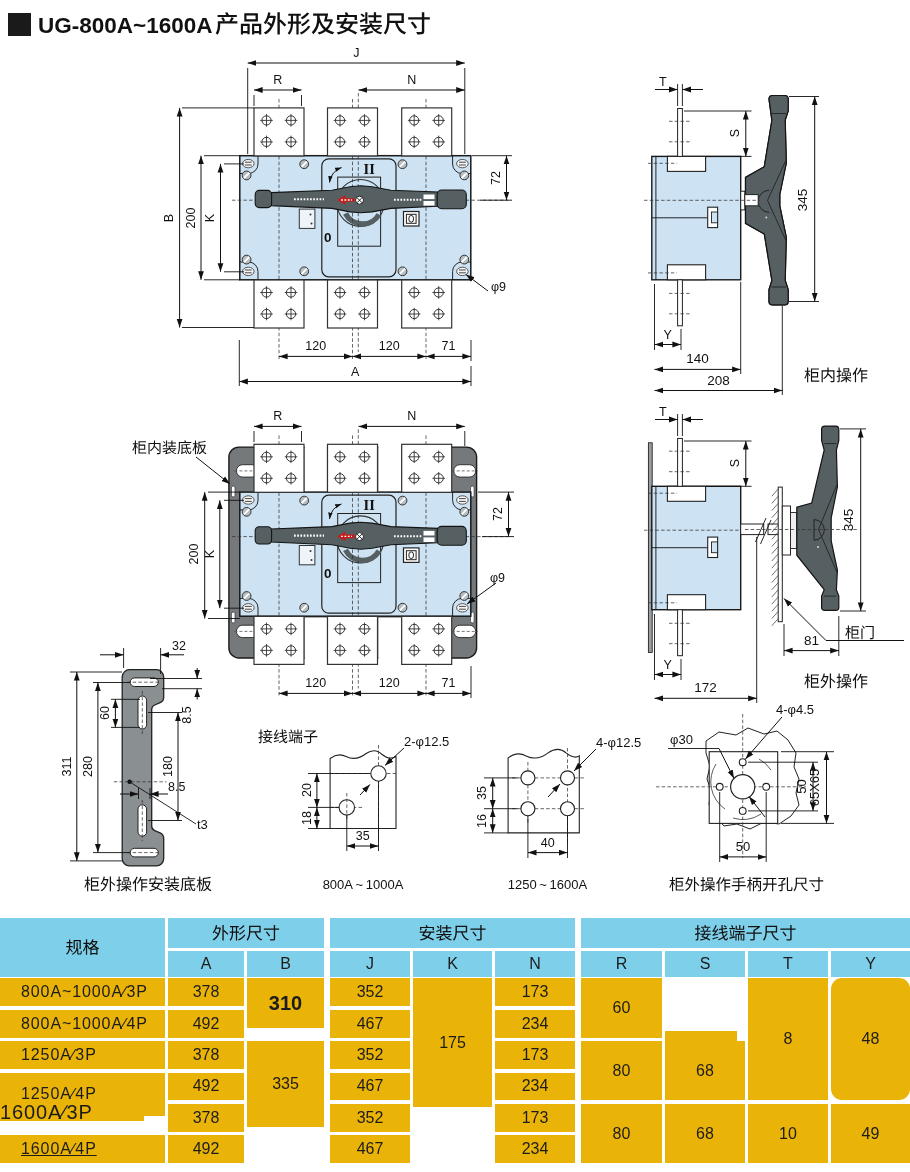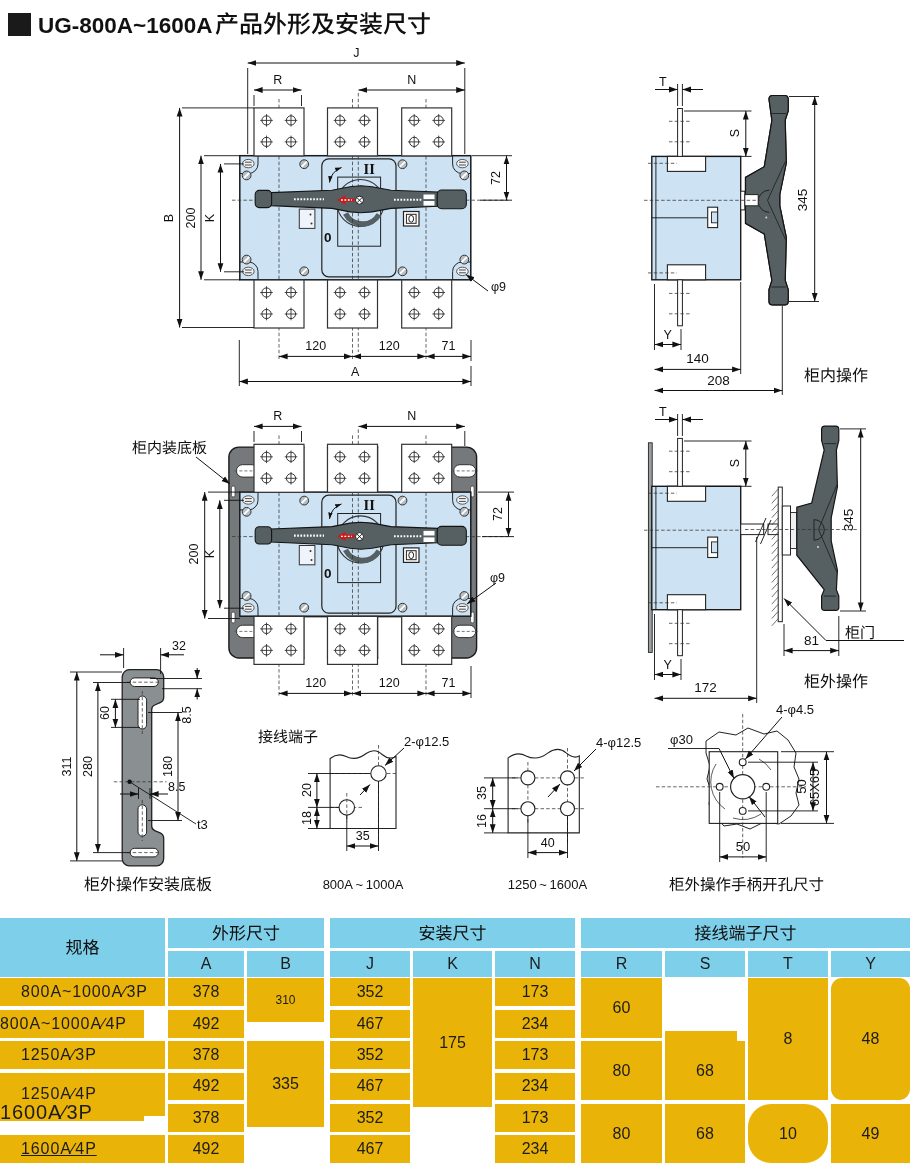--- a/index.html
+++ b/index.html
@@ -633,34 +633,34 @@
 <div class="cell hdr" style="left:247px;top:951px;width:77px;height:25.5px;font-size:16px;">B</div>
 <div class="cell hdr" style="left:330px;top:951px;width:80px;height:25.5px;font-size:16px;">J</div>
 <div class="cell hdr" style="left:413px;top:951px;width:79px;height:25.5px;font-size:16px;">K</div>
 <div class="cell hdr" style="left:495px;top:951px;width:80px;height:25.5px;font-size:16px;">N</div>
 <div class="cell hdr" style="left:581px;top:951px;width:81px;height:25.5px;font-size:16px;">R</div>
 <div class="cell hdr" style="left:665px;top:951px;width:80px;height:25.5px;font-size:16px;">S</div>
 <div class="cell hdr" style="left:748px;top:951px;width:79.8px;height:25.5px;font-size:16px;">T</div>
 <div class="cell hdr" style="left:831px;top:951px;width:79px;height:25.5px;font-size:16px;">Y</div>
 
 <div class="cell gry" style="left:0px;top:978.4px;width:165px;height:27.8px;font-size:16px;justify-content:flex-start;padding-left:21px;width:144px;letter-spacing:0.9px;">800A~1000A∕3P</div>
-<div class="cell gry" style="left:0px;top:1009.8px;width:165px;height:27.8px;font-size:16px;justify-content:flex-start;width:144px;letter-spacing:0.9px;">800A~1000A∕4P</div>
+<div class="cell gry" style="left:0px;top:1009.8px;width:165px;height:27.8px;font-size:16px;justify-content:flex-start;padding-left:21px;width:144px;letter-spacing:0.9px;">800A~1000A∕4P</div>
 <div class="cell gry" style="left:0px;top:1041.2px;width:165px;height:27.8px;font-size:16px;justify-content:flex-start;padding-left:21px;width:144px;letter-spacing:0.9px;">1250A∕3P</div>
 <div class="cell gry" style="left:0px;top:1072.6px;width:165px;height:43px;font-size:16px;justify-content:flex-start;padding-left:21px;width:144px;letter-spacing:0.9px;">1250A∕4P</div>
 <div class="cell gry" style="left:0px;top:1104.0px;width:165px;height:17px;font-size:20px;justify-content:flex-start;width:144px;letter-spacing:0.9px;">1600A∕3P</div>
 <div class="cell gry" style="left:0px;top:1135.4px;width:165px;height:27.8px;font-size:16px;justify-content:flex-start;padding-left:21px;width:144px;letter-spacing:0.9px;text-decoration:underline;">1600A∕4P</div>
 
 <div class="cell gry" style="left:168px;top:978.4px;width:76px;height:27.8px;font-size:16px;">378</div>
 <div class="cell gry" style="left:168px;top:1009.8px;width:76px;height:27.8px;font-size:16px;">492</div>
 <div class="cell gry" style="left:168px;top:1041.2px;width:76px;height:27.8px;font-size:16px;">378</div>
 <div class="cell gry" style="left:168px;top:1072.6px;width:76px;height:27.8px;font-size:16px;">492</div>
 <div class="cell gry" style="left:168px;top:1104.0px;width:76px;height:27.8px;font-size:16px;">378</div>
 <div class="cell gry" style="left:168px;top:1135.4px;width:76px;height:27.8px;font-size:16px;">492</div>
 
-<div class="cell gry" style="left:247px;top:978.4px;width:77px;height:44px;font-size:12px;">310</div>
+<div class="cell gry" style="left:247px;top:978.4px;width:77px;height:50px;font-size:20px;font-weight:bold;">310</div>
 <div class="cell gry" style="left:247px;top:1041.2px;width:77px;height:86px;font-size:16px;">335</div>
 
 <div class="cell gry" style="left:330px;top:978.4px;width:80px;height:27.8px;font-size:16px;">352</div>
 <div class="cell gry" style="left:330px;top:1009.8px;width:80px;height:27.8px;font-size:16px;">467</div>
 <div class="cell gry" style="left:330px;top:1041.2px;width:80px;height:27.8px;font-size:16px;">352</div>
 <div class="cell gry" style="left:330px;top:1072.6px;width:80px;height:27.8px;font-size:16px;">467</div>
 <div class="cell gry" style="left:330px;top:1104.0px;width:80px;height:27.8px;font-size:16px;">352</div>
 <div class="cell gry" style="left:330px;top:1135.4px;width:80px;height:27.8px;font-size:16px;">467</div>
 
 <div class="cell gry" style="left:413px;top:978.4px;width:79px;height:129px;font-size:16px;">175</div>
@@ -674,21 +674,21 @@
 
 <div class="cell gry" style="left:581px;top:978.4px;width:81px;height:59.19999999999993px;font-size:16px;">60</div>
 <div class="cell gry" style="left:581px;top:1041.2px;width:81px;height:59.19999999999982px;font-size:16px;">80</div>
 <div class="cell gry" style="left:581px;top:1104.0px;width:81px;height:59.200000000000045px;font-size:16px;">80</div>
 
 <div class="cell gry" style="left:665px;top:1031px;width:72px;height:59.19999999999993px;font-size:12px;">55</div>
 <div class="cell gry" style="left:665px;top:1041.2px;width:80px;height:59.19999999999982px;font-size:16px;">68</div>
 <div class="cell gry" style="left:665px;top:1104.0px;width:80px;height:59.200000000000045px;font-size:16px;">68</div>
 
 <div class="cell gry" style="left:748px;top:978.4px;width:79.8px;height:121.99999999999989px;font-size:16px;">8</div>
-<div class="cell gry" style="left:748px;top:1104.0px;width:79.8px;height:59.200000000000045px;font-size:16px;border-radius:23px;">10</div>
+<div class="cell gry" style="left:748px;top:1104.0px;width:79.8px;height:59.200000000000045px;font-size:16px;">10</div>
 
 <div class="cell gry" style="left:831px;top:978.4px;width:79px;height:121.99999999999989px;font-size:16px;border-radius:11px;">48</div>
 <div class="cell gry" style="left:831px;top:1104.0px;width:79px;height:59.200000000000045px;font-size:16px;">49</div>
 </div>
 
 <svg width="910" height="1172" viewBox="0 0 910 1172" style="position:absolute;left:0;top:0;pointer-events:none;">
 <g fill="#111" transform="translate(65.5,953.5) scale(0.017,-0.017)">
         <use href="#q89c4" x="0"></use>
         <use href="#q683c" x="1000"></use>
       </g>

